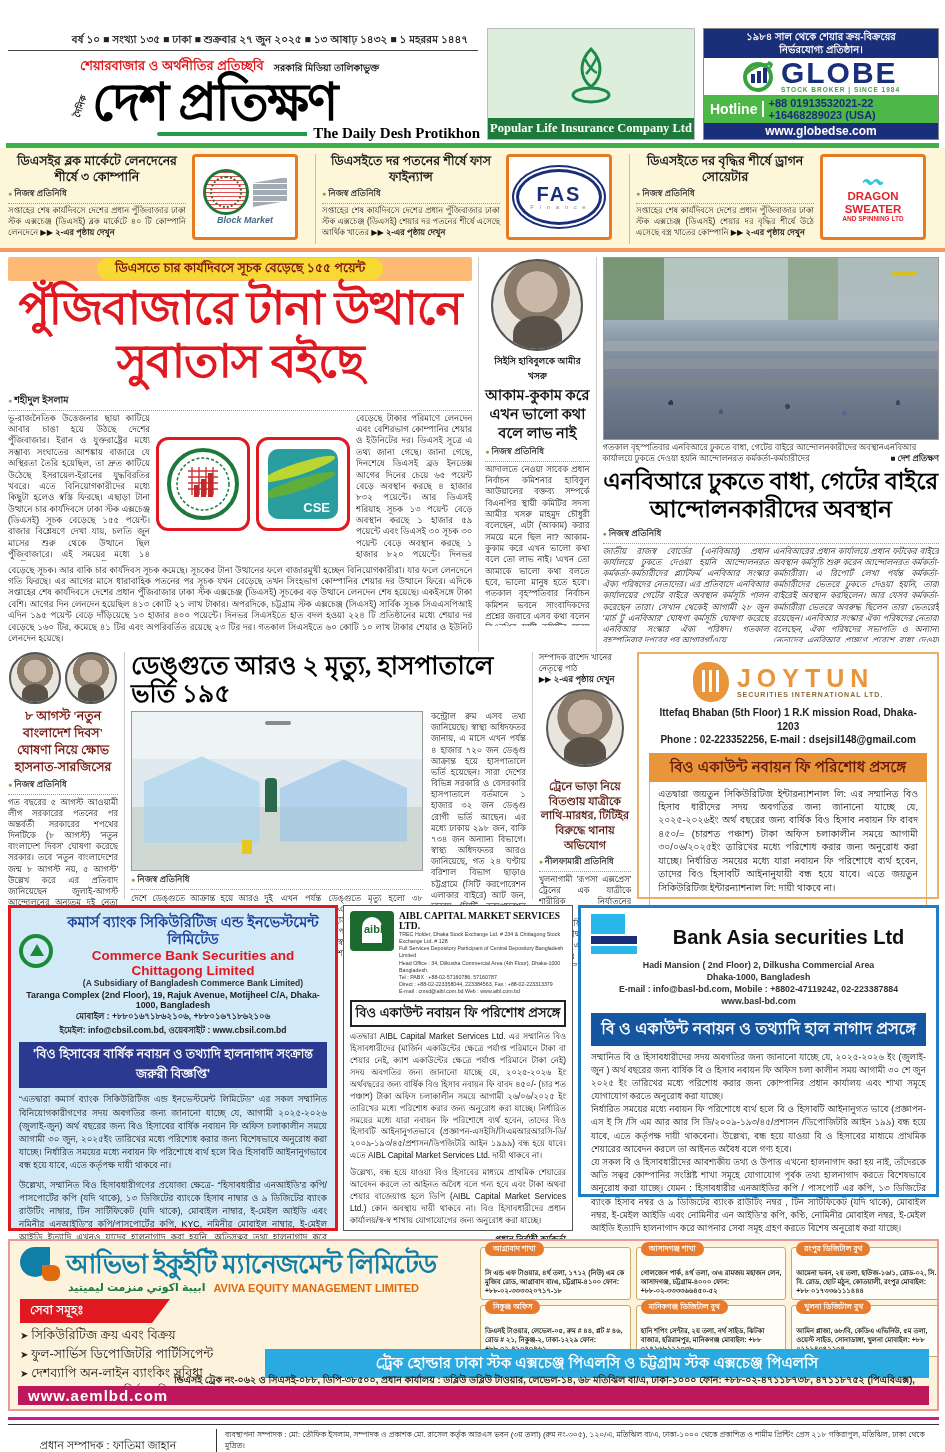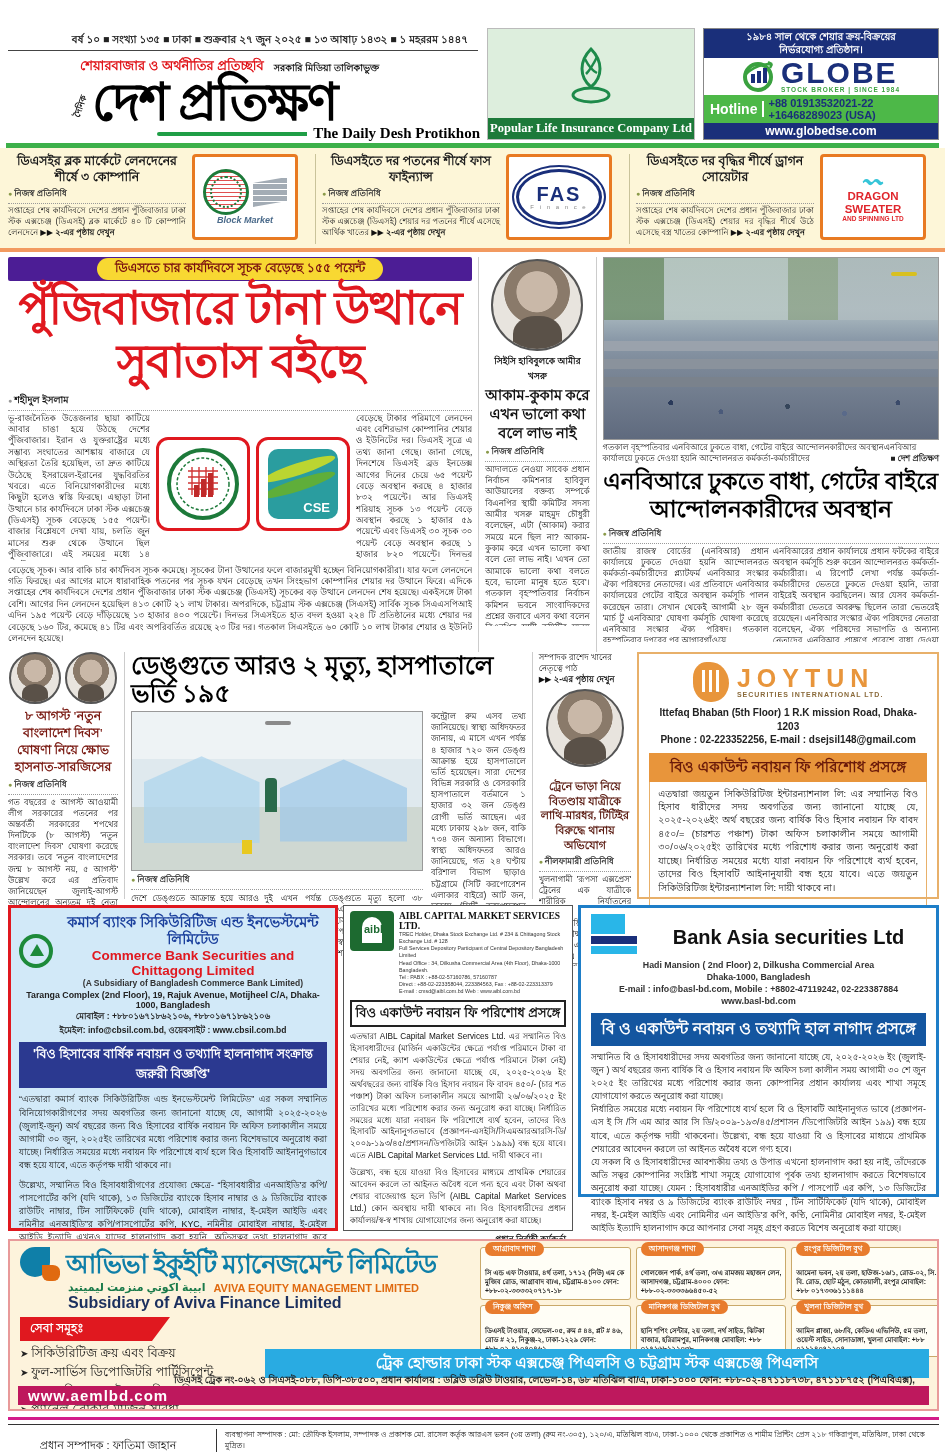--- a/index.html
+++ b/index.html
@@ -60,21 +60,21 @@
   .fas-sub { color:#888; font-size:6px; letter-spacing:2px; }
   .dragon-box { text-align:center; }
   .dragon-squig { color:#37c5d8; font-size:20px; line-height:0.9; }
   .dragon-main { color:#e0262c; font-weight:bold; font-size:11.5px; letter-spacing:0; line-height:1.05; }
   .dragon-sub { color:#e0262c; font-weight:bold; font-size:6.5px; }
 
   
   .main { height:400px; display:flex; padding:5px 6px 0 8px; gap:6px; }
   .vline { width:1px; background:#ccc; }
   .lead-col { width:472px; min-width:0; }
-  .kicker-bar { background:#4c1d95; height:24px; display:flex; align-items:center; justify-content:center; border-radius:2px; }
+  .kicker-bar { background:#fdba74; height:24px; display:flex; align-items:center; justify-content:center; border-radius:2px; }
   .kicker-pill { background:#f8d832; border-radius:12px; padding:1px 18px; font-size:12.5px; font-weight:bold; color:#7a1010; }
   .lead-headline { color:#e0181f; font-weight:bold; font-size:46px; line-height:1.15; text-align:center; letter-spacing:-1px; margin-top:2px; }
   .byline { font-size:9.5px; font-weight:bold; margin-top:4px; }
   .byline::before { content:"● "; color:#999; font-size:7px; }
   .lead-mid { display:flex; gap:6px; margin-top:2px; height:148px; overflow:hidden; }
   .lead-c1 { width:142px; font-size:8.6px; line-height:1.32; text-align:justify; overflow:hidden; }
   .logobox { width:94px; height:94px; border:3px solid #e0181f; border-radius:12px; background:#fff; display:flex; align-items:center; justify-content:center; margin-top:24px; }
   .cse-sq { width:70px; height:70px; border-radius:10px; background:#2a9d9f; position:relative; overflow:hidden; }
   .cse-w1 { position:absolute; left:-8px; top:14px; width:110%; height:12px; background:#bbd531; border-radius:50%; transform:rotate(-18deg); }
   .cse-w2 { position:absolute; left:-8px; top:30px; width:110%; height:12px; background:#5fae3a; border-radius:50%; transform:rotate(-18deg); }
@@ -97,21 +97,21 @@
       radial-gradient(8px 8px at 55% 82%, #35455a 30%, transparent 31%),
       radial-gradient(8px 8px at 72% 86%, #5a6a8a 30%, transparent 31%),
       radial-gradient(8px 8px at 88% 80%, #3a4a6a 30%, transparent 31%),
       linear-gradient(180deg,#9fb4a6 0%, #aebdc2 28%, #8a99a8 45%, #7a8696 62%, #5f6a7e 100%);
       position:relative; overflow:hidden; }
   .photo-crowd::before { content:""; position:absolute; top:0; left:0; right:0; height:34%; background:linear-gradient(90deg,#6f8f6a 0 18%, #b9c8c4 18% 55%, #8fa58a 55% 70%, #b0bcc0 70%); opacity:.8; }
   .photo-crowd::after { content:""; position:absolute; top:46%; left:0; right:0; height:10px; background:#9aa2ac; box-shadow:0 18px 0 #8a929c, 0 36px 0 #7a828c; }
   .nbr-cap { font-size:8.3px; line-height:1.3; margin-top:2px; color:#222; }
   .nbr-credit { font-weight:bold; float:right; }
   .nbr-head { font-size:23px; font-weight:bold; line-height:1.25; text-align:center; margin-top:4px; color:#000; }
-  .nbr-body { display:flex; gap:4px; margin-top:2px; height:96px; overflow:hidden; }
+  .nbr-body { display:flex; gap:4px; margin-top:2px; height:96px; overflow:hidden;font-style:italic; }
   .nbr-bc { flex:1; font-size:8.4px; line-height:1.32; text-align:justify; }
 
   
   .midsec { height:247px; display:flex; padding:0 6px 0 8px; gap:6px; }
   .hasnat-col { width:126px; min-width:0; }
   .hasnat-pics { display:flex; justify-content:center; gap:4px; }
   .hp { width:52px; height:52px; }
   .hasnat-head { color:#7a1a12; font-weight:bold; font-size:12.5px; text-align:center; line-height:1.35; margin-top:4px; }
   .hasnat-body { font-size:8.4px; line-height:1.33; text-align:justify; margin-top:2px; height:128px; overflow:hidden; }
   .dengue-col { width:452px; min-width:0; }
@@ -547,21 +547,20 @@
   <div class="aviva">
     <div class="av-left">
       <div class="av-title-row">
         <div class="av-logo"></div>
         <div class="av-bn">আভিভা ইকুইটি ম্যানেজমেন্ট লিমিটেড</div>
       </div>
       <div class="av-sub-row">
         <span class="av-ar">ابيبة اكوتي منزمت ليميتيد</span>
         <span class="av-en">AVIVA EQUITY MANAGEMENT LIMITED</span>
       </div>
-      <div class="av-subsidiary">Subsidiary of Aviva Finance Limited</div>
       <div class="av-ribbon">সেবা সমূহঃ</div>
       <div class="av-services">
         <div>সিকিউরিটিজ ক্রয় এবং বিক্রয়</div>
         <div>ফুল-সার্ভিস ডিপোজিটরি পার্টিসিপেন্ট</div>
         <div>দেশব্যাপি অন-লাইন ব্যাংকিং সুবিধা</div>
         <div>প্যানেল ব্রোকার-মার্জিন সুবিধা</div>
 
       </div>
     </div>
     <div class="av-branches">

